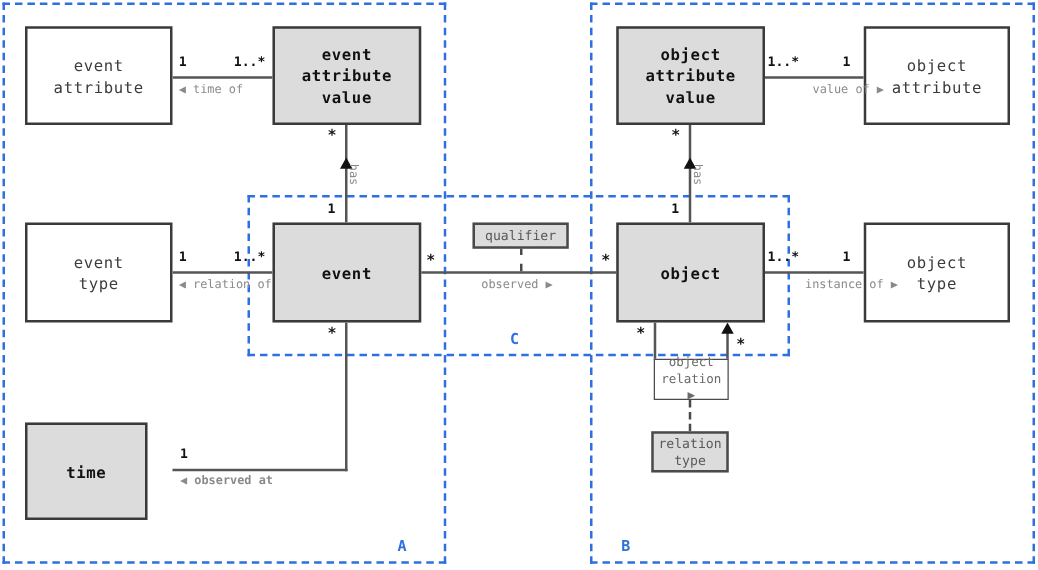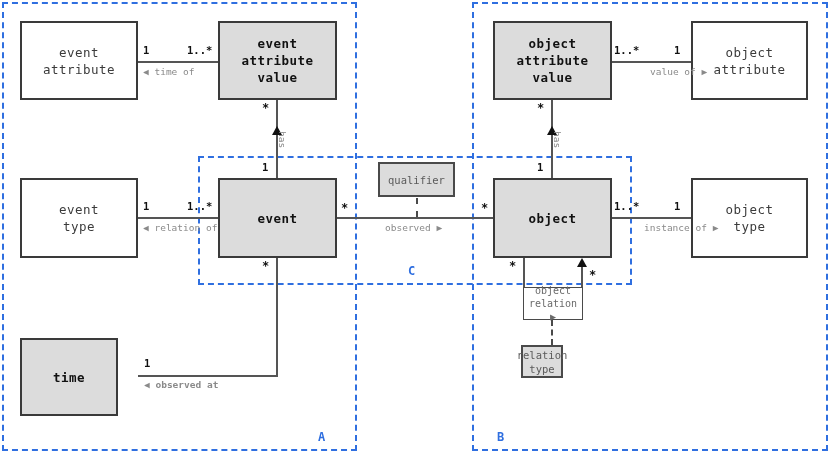--- a/index.html
+++ b/index.html
@@ -134,23 +134,23 @@
 
   <div class="ent filled" style="left:218px;top:178px;width:119px;height:80px;">event</div>
 
   <div class="ent filled" style="left:493px;top:178px;width:119px;height:80px;">object</div>
 
   <div class="ent" style="left:691px;top:178px;width:117px;height:80px;">object
 type</div>
 
   <div class="ent filled" style="left:20px;top:338px;width:98px;height:78px;">time</div>
 
-  <div class="smallbox" style="left:378px;top:162px;width:77px;height:35px;">qualifier</div>
+  <div class="smallbox" style="left:378px;top:178px;width:77px;height:21px;">qualifier</div>
 
-  <div class="smallbox" style="left:521px;top:345px;width:42px;height:33px;">relation
+  <div class="smallbox" style="left:521px;top:345px;width:62px;height:33px;">relation
 type</div>
 
   <div class="labelbox" style="left:523px;top:287px;width:60px;height:33px;">object
 relation ▶</div>
 
   <div class="mult" style="left:143px;top:44px;">1</div>
   <div class="mult" style="left:187px;top:44px;">1..*</div>
   <div class="role" style="left:143px;top:66px;">◀ time of</div>
 
   <div class="mult" style="left:614px;top:44px;">1..*</div>

